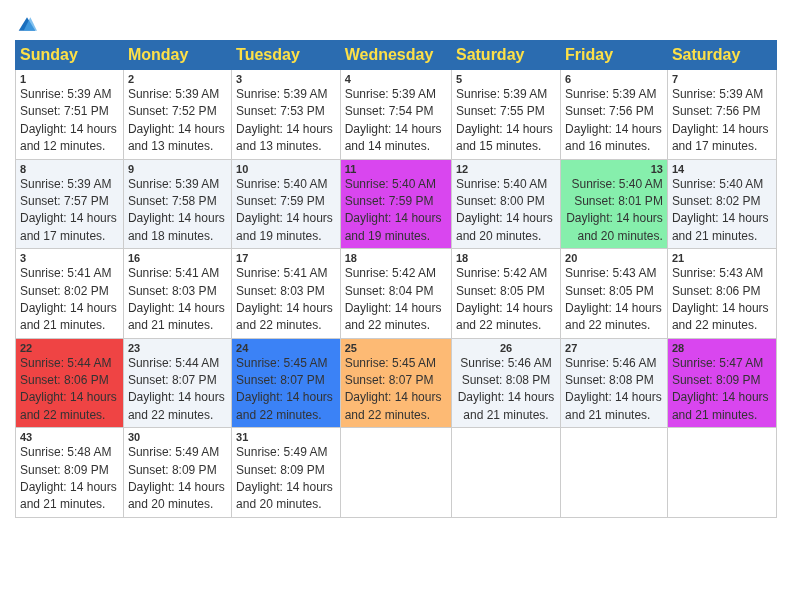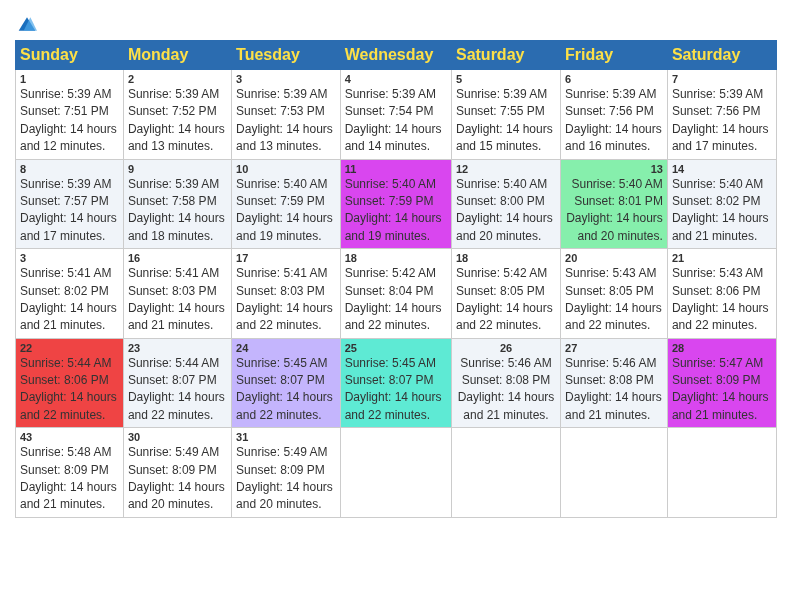--- a/index.html
+++ b/index.html
@@ -226,25 +226,25 @@
         </tr>
         <tr>
           <td style="background: #ef4444;">
             <span class="day-num">22</span>
             <div class="day-info">Sunrise: 5:44 AM<br>Sunset: 8:06 PM<br>Daylight: 14 hours and 22 minutes.</div>
           </td>
           <td style="background: rgb(240, 244, 249); margin-left: 48px;">
             <span class="day-num">23</span>
             <div class="day-info">Sunrise: 5:44 AM<br>Sunset: 8:07 PM<br>Daylight: 14 hours and 22 minutes.</div>
           </td>
-          <td style="background: #c4b5fd; margin-left: 25px;">
+          <td style="background: #3b82f6; margin-left: 25px;">
             <span class="day-num">24</span>
             <div class="day-info">Sunrise: 5:45 AM<br>Sunset: 8:07 PM<br>Daylight: 14 hours and 22 minutes.</div>
           </td>
-          <td style="background: #5eead4;">
+          <td style="background: #fdba74;">
             <span class="day-num">25</span>
             <div class="day-info">Sunrise: 5:45 AM<br>Sunset: 8:07 PM<br>Daylight: 14 hours and 22 minutes.</div>
           </td>
           <td style="background: rgb(240, 244, 249); text-align: center;">
             <span class="day-num">26</span>
             <div class="day-info">Sunrise: 5:46 AM<br>Sunset: 8:08 PM<br>Daylight: 14 hours and 21 minutes.</div>
           </td>
           <td style="background: rgb(240, 244, 249);">
             <span class="day-num">27</span>
             <div class="day-info">Sunrise: 5:46 AM<br>Sunset: 8:08 PM<br>Daylight: 14 hours and 21 minutes.</div>

